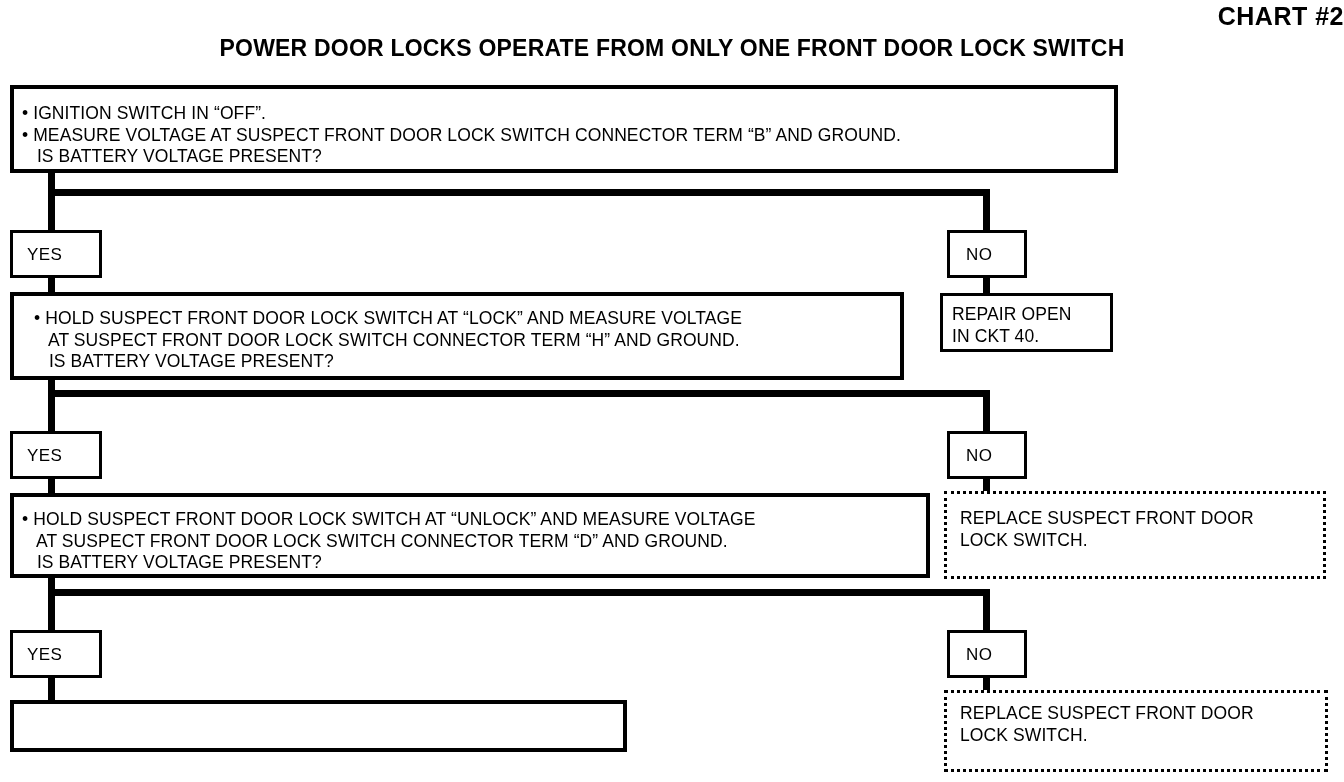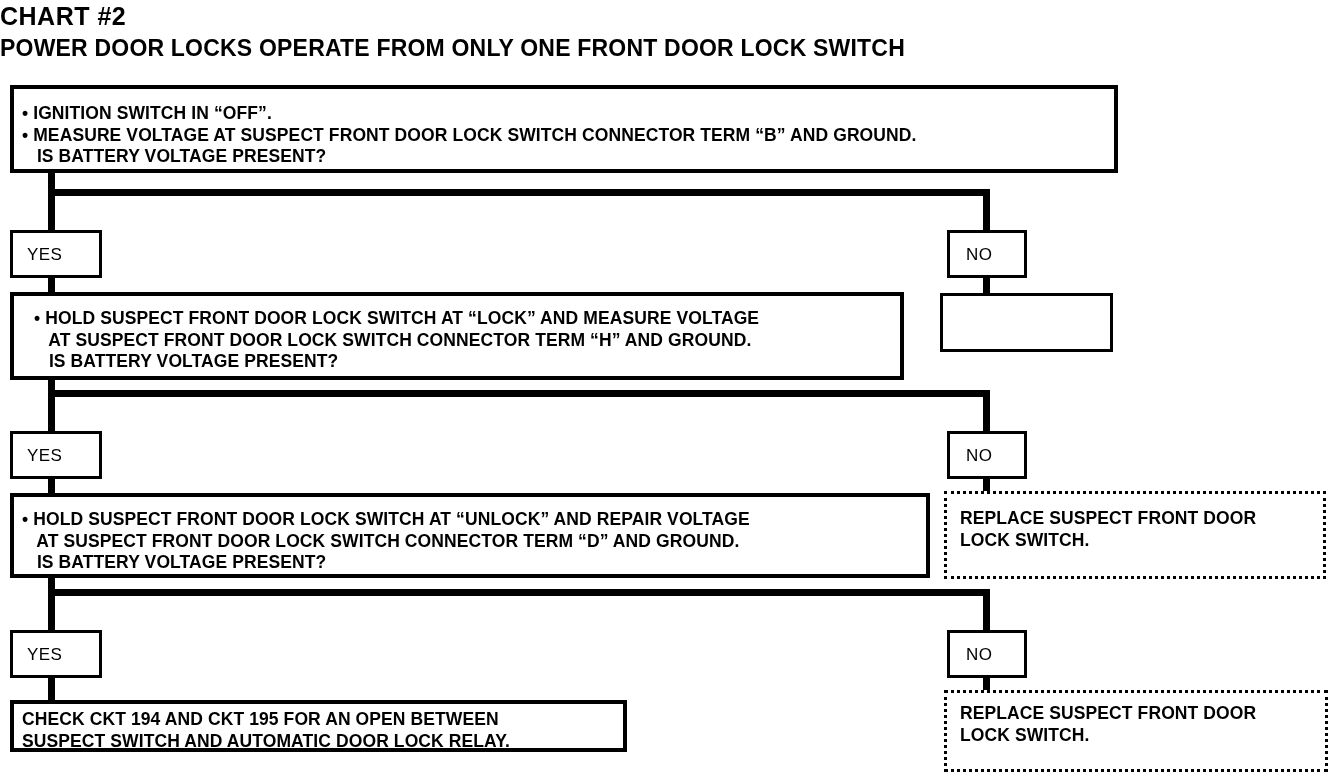--- a/index.html
+++ b/index.html
@@ -17,32 +17,33 @@
     color: #000000;
     overflow: hidden;
   }
 
   
   .title-main {
     position: absolute;
     left: 0;
     top: 2px;
     width: 1344px;
-    text-align: left;
+    text-align: right;
     font-size: 25px;
     font-weight: bold;
     letter-spacing: 0.5px;
     line-height: 28px;
     white-space: nowrap;
   }
   .title-sub {
     position: absolute;
     left: 0;
     top: 34px;
     width: 1344px;
+    text-align: center;
     font-size: 23px;
     font-weight: bold;
     letter-spacing: 0.2px;
     line-height: 28px;
     white-space: nowrap;
   }
 
   
   .box {
     position: absolute;
@@ -54,21 +55,21 @@
     border-width: 3px;
   }
   .box.dotted {
     border: 3px dotted #000000;
   }
 
   
   .box-text {
     position: absolute;
     font-size: 17.5px;
-    font-weight: bold;
+    font-weight: normal;
     line-height: 21.5px;
     letter-spacing: 0.1px;
     white-space: pre;
   }
 
   .yn-label {
     position: absolute;
     font-size: 17px;
     font-weight: normal;
     letter-spacing: 0.4px;
@@ -111,38 +112,40 @@
   <div class="line" style="left:48px; top:276px; width:7px; height:18px;"></div>
 
   <div class="line" style="left:983px; top:276px; width:7px; height:18px;"></div>
 
   <div class="box" style="left:10px; top:292px; width:894px; height:88px;"></div>
   <div class="box-text" style="left:34px; top:308px; width:872px;">• HOLD SUSPECT FRONT DOOR LOCK SWITCH AT “LOCK” AND MEASURE VOLTAGE
    AT SUSPECT FRONT DOOR LOCK SWITCH CONNECTOR TERM “H” AND GROUND.
    IS BATTERY VOLTAGE PRESENT?</div>
 
   <div class="box thin" style="left:940px; top:293px; width:173px; height:59px;"></div>
+  <div class="box-text" style="left:952px; top:304px; width:160px;">REPAIR OPEN
+IN CKT 40.</div>
 
   <div class="line" style="left:48px; top:380px; width:7px; height:16px;"></div>
   <div class="line" style="left:48px; top:390px; width:942px; height:7px;"></div>
   <div class="line" style="left:48px; top:390px; width:7px; height:44px;"></div>
   <div class="line" style="left:983px; top:390px; width:7px; height:44px;"></div>
 
   <div class="box thin" style="left:10px; top:431px; width:92px; height:48px;"></div>
   <div class="yn-label" style="left:27px; top:446px;">YES</div>
 
   <div class="box thin" style="left:947px; top:431px; width:80px; height:48px;"></div>
   <div class="yn-label" style="left:966px; top:446px;">NO</div>
 
   <div class="line" style="left:48px; top:477px; width:7px; height:18px;"></div>
 
   <div class="line" style="left:983px; top:477px; width:7px; height:16px;"></div>
 
   <div class="box" style="left:10px; top:493px; width:920px; height:85px;"></div>
-  <div class="box-text" style="left:22px; top:509px; width:898px;">• HOLD SUSPECT FRONT DOOR LOCK SWITCH AT “UNLOCK” AND REPAIR VOLTAGE
+  <div class="box-text" style="left:22px; top:509px; width:898px;">• HOLD SUSPECT FRONT DOOR LOCK SWITCH AT “UNLOCK” AND MEASURE VOLTAGE
    AT SUSPECT FRONT DOOR LOCK SWITCH CONNECTOR TERM “D” AND GROUND.
    IS BATTERY VOLTAGE PRESENT?</div>
 
   <div class="box dotted" style="left:944px; top:491px; width:382px; height:88px;"></div>
   <div class="box-text" style="left:960px; top:508px; width:360px;">REPLACE SUSPECT FRONT DOOR
 LOCK SWITCH.</div>
 
   <div class="line" style="left:48px; top:578px; width:7px; height:16px;"></div>
   <div class="line" style="left:48px; top:589px; width:942px; height:7px;"></div>
   <div class="line" style="left:48px; top:589px; width:7px; height:42px;"></div>
@@ -152,20 +155,18 @@
   <div class="yn-label" style="left:27px; top:645px;">YES</div>
 
   <div class="box thin" style="left:947px; top:630px; width:80px; height:48px;"></div>
   <div class="yn-label" style="left:966px; top:645px;">NO</div>
 
   <div class="line" style="left:48px; top:676px; width:7px; height:26px;"></div>
 
   <div class="line" style="left:983px; top:676px; width:7px; height:16px;"></div>
 
   <div class="box" style="left:10px; top:700px; width:617px; height:52px;"></div>
-  <div class="box-text" style="left:22px; top:709px; width:595px;">CHECK CKT 194 AND CKT 195 FOR AN OPEN BETWEEN
-SUSPECT SWITCH AND AUTOMATIC DOOR LOCK RELAY.</div>
 
   <div class="box dotted" style="left:944px; top:690px; width:384px; height:82px;"></div>
   <div class="box-text" style="left:960px; top:703px; width:362px;">REPLACE SUSPECT FRONT DOOR
 LOCK SWITCH.</div>
 
 </div>
 
 </body></html>

